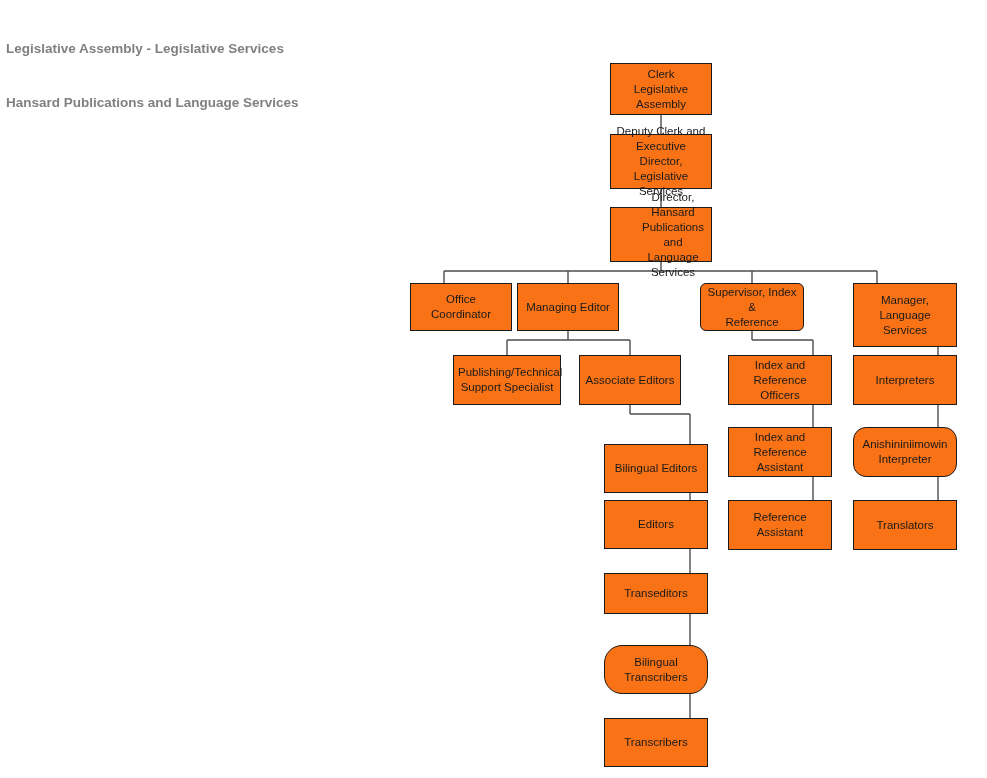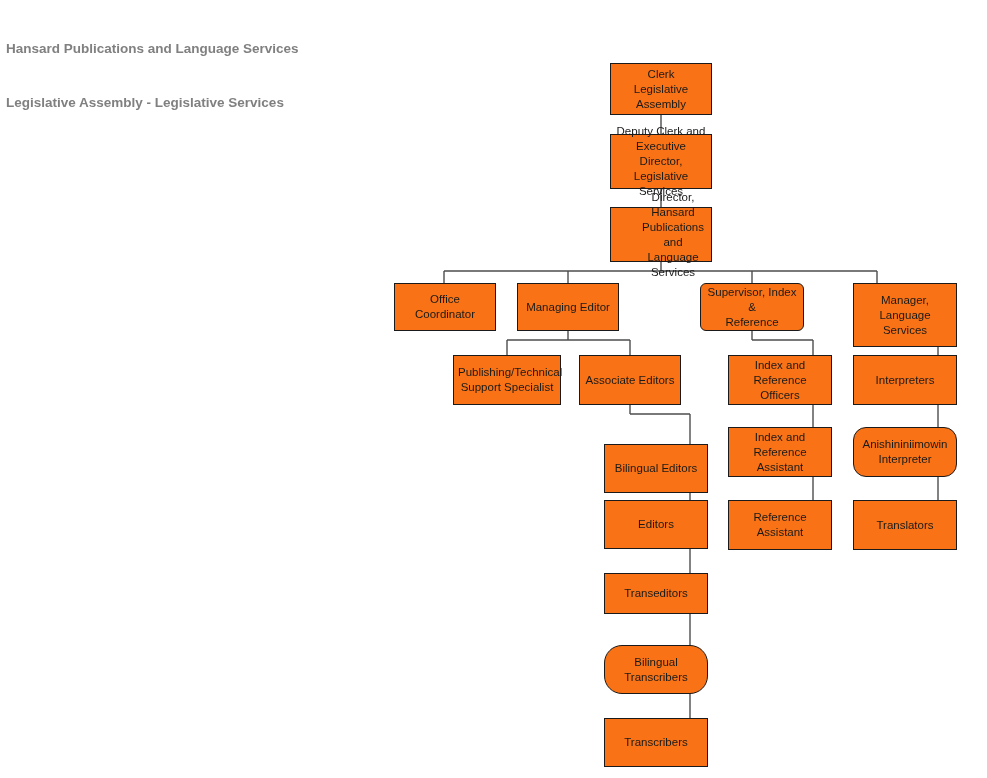--- a/index.html
+++ b/index.html
@@ -63,22 +63,22 @@
   }
   svg.connectors line {
     stroke: #4d4d4d;
     stroke-width: 1.4;
   }
 </style>
 </head>
 <body>
 
 <div id="chart-title">
+  <span class="title-line">Legislative Assembly - Legislative Services</span>
   <span class="title-line">Hansard Publications and Language Services</span>
-  <span class="title-line">Legislative Assembly - Legislative Services</span>
 </div>
 
 <div id="org-canvas">
   <svg class="connectors" id="connector-layer" xmlns="http://www.w3.org/2000/svg">
       <line x1="661" y1="115" x2="661" y2="134"></line>
       <line x1="661" y1="189" x2="661" y2="207"></line>
       <line x1="661" y1="262" x2="661" y2="271"></line>
       <line x1="444" y1="271" x2="877" y2="271"></line>
       <line x1="444" y1="271" x2="444" y2="283"></line>
       <line x1="568" y1="271" x2="568" y2="283"></line>
@@ -112,21 +112,21 @@
   <div id="node-layer">
       <div class="org-node" style="left: 610px; top: 63px; width: 102px; height: 52px;">
         <span>Clerk<br>Legislative Assembly</span>
       </div>
       <div class="org-node" style="left: 610px; top: 134px; width: 102px; height: 55px;">
         <span>Deputy Clerk and<br>Executive Director,<br>Legislative Services</span>
       </div>
       <div class="org-node" style="left: 610px; top: 207px; width: 102px; height: 55px; padding-left: 28px;">
         <span>Director, Hansard<br>Publications and<br>Language Services</span>
       </div>
-      <div class="org-node" style="left: 394px; top: 283px; width: 102px; height: 48px;">
+      <div class="org-node" style="left: 410px; top: 283px; width: 102px; height: 48px;">
         <span>Office Coordinator</span>
       </div>
       <div class="org-node" style="left: 517px; top: 283px; width: 102px; height: 48px;">
         <span>Managing Editor</span>
       </div>
       <div class="org-node" style="left: 700px; top: 283px; width: 104px; height: 48px; border-radius: 6px;">
         <span>Supervisor, Index &amp;<br>Reference</span>
       </div>
       <div class="org-node" style="left: 825px; top: 283px; width: 104px; height: 64px; margin-left: 28px;">
         <span>Manager, Language<br>Services</span>

